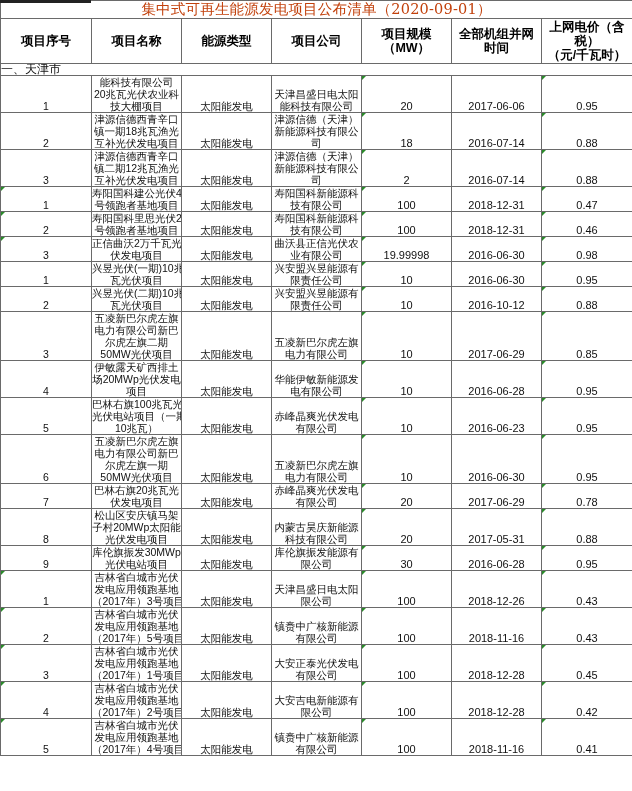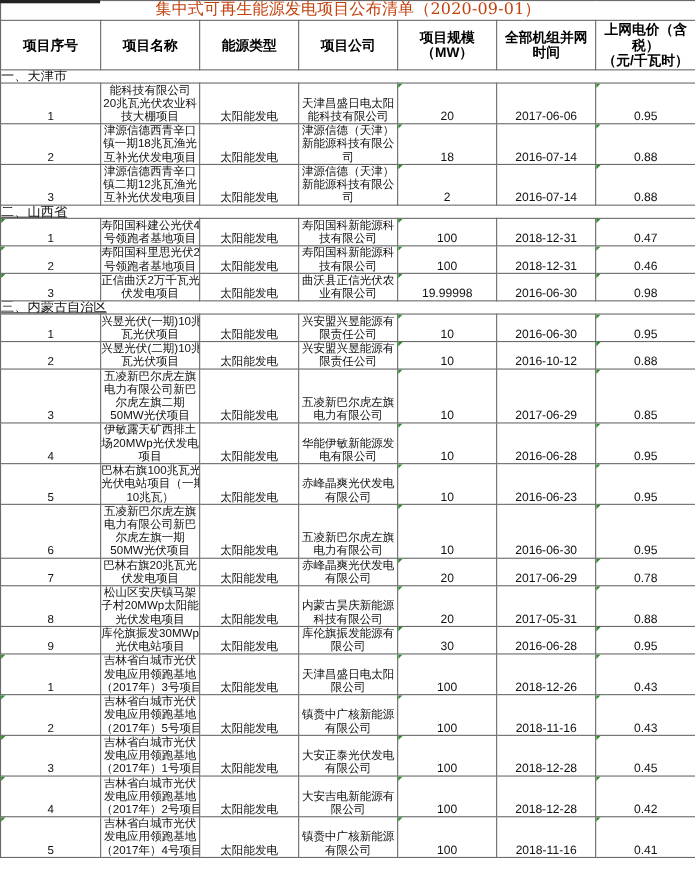--- a/index.html
+++ b/index.html
@@ -108,23 +108,20 @@
 镇二期12兆瓦渔光
 互补光伏发电项目</span></td>
         <td><span>太阳能发电</span></td>
         <td><span>津源信德（天津）
 新能源科技有限公
 司</span></td>
         <td class="num"><span class="marker" style="border-top-color: rgb(42, 138, 42);"></span><span>2</span></td>
         <td class="num"><span>2016-07-14</span></td>
         <td class="num"><span class="marker" style="border-top-color: rgb(42, 138, 42);"></span><span>0.88</span></td>
       </tr>
-      <tr class="section-row">
-        <td colspan="7"><span class="u">二、山西省</span></td>
-      </tr>
       <tr class="data-row">
         <td><span class="marker" style="border-top-color: rgb(42, 138, 42);"></span><span>1</span></td>
         <td><span>寿阳国科建公光伏4
 号领跑者基地项目</span></td>
         <td><span>太阳能发电</span></td>
         <td><span>寿阳国科新能源科
 技有限公司</span></td>
         <td class="num"><span class="marker" style="border-top-color: rgb(42, 138, 42);"></span><span>100</span></td>
         <td class="num"><span>2018-12-31</span></td>
         <td class="num"><span class="marker" style="border-top-color: rgb(42, 138, 42);"></span><span>0.47</span></td>
@@ -144,23 +141,20 @@
         <td><span class="marker" style="border-top-color: rgb(42, 138, 42);"></span><span>3</span></td>
         <td><span>正信曲沃2万千瓦光
 伏发电项目</span></td>
         <td><span>太阳能发电</span></td>
         <td><span>曲沃县正信光伏农
 业有限公司</span></td>
         <td class="num"><span class="marker" style="border-top-color: rgb(42, 138, 42);"></span><span>19.99998</span></td>
         <td class="num"><span>2016-06-30</span></td>
         <td class="num"><span class="marker" style="border-top-color: rgb(42, 138, 42);"></span><span>0.98</span></td>
       </tr>
-      <tr class="section-row">
-        <td colspan="7"><span class="u">三、内蒙古自治区</span></td>
-      </tr>
       <tr class="data-row">
         <td><span>1</span></td>
         <td><span>兴昱光伏(一期)10兆
 瓦光伏项目</span></td>
         <td><span>太阳能发电</span></td>
         <td><span>兴安盟兴昱能源有
 限责任公司</span></td>
         <td class="num"><span class="marker" style="border-top-color: rgb(42, 138, 42);"></span><span>10</span></td>
         <td class="num"><span>2016-06-30</span></td>
         <td class="num"><span class="marker" style="border-top-color: rgb(42, 138, 42);"></span><span>0.95</span></td>

